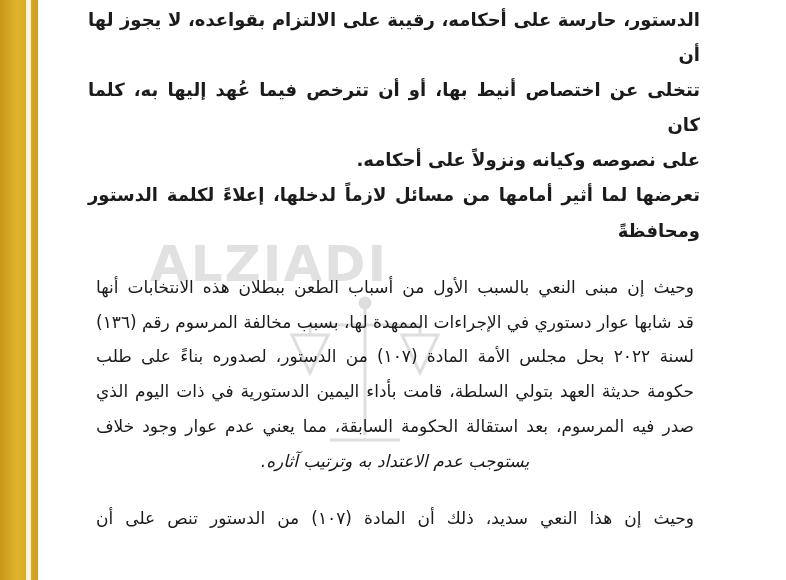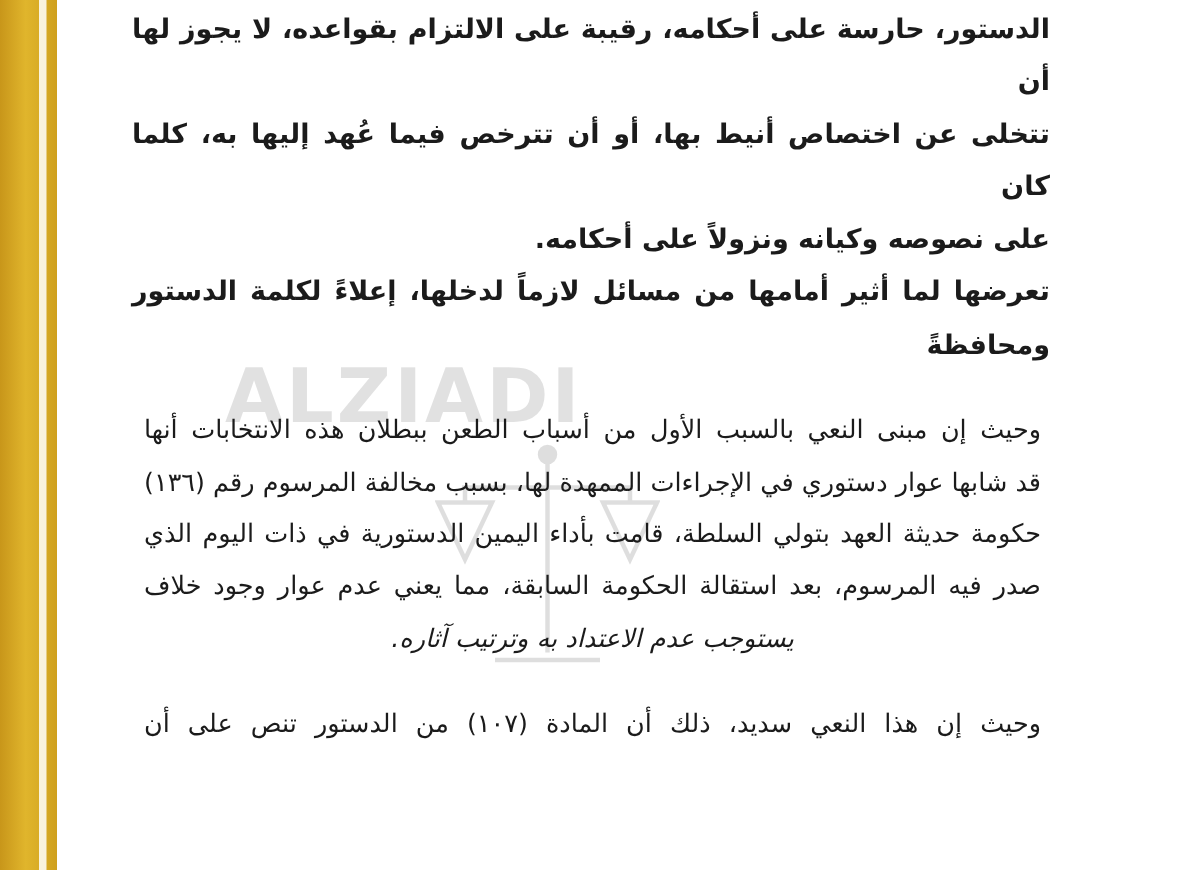--- a/index.html
+++ b/index.html
@@ -155,20 +155,21 @@
       <span class="line">تتخلى عن اختصاص أنيط بها، أو أن تترخص فيما عُهد إليها به، كلما كان</span>
       <span class="line last">على نصوصه وكيانه ونزولاً على أحكامه.</span>
       <span class="line">تعرضها لما أثير أمامها من مسائل لازماً لدخلها، إعلاءً لكلمة الدستور ومحافظةً</span>
     </div>
 
     <div class="spacer-md"></div>
 
     <div class="para body-block">
       <span class="line">وحيث إن مبنى النعي بالسبب الأول من أسباب الطعن ببطلان هذه الانتخابات أنها</span>
       <span class="line">قد شابها عوار دستوري في الإجراءات الممهدة لها، بسبب مخالفة المرسوم رقم (١٣٦)</span>
+      <span class="line">لسنة ٢٠٢٢ بحل مجلس الأمة المادة (١٠٧) من الدستور، لصدوره بناءً على طلب</span>
       <span class="line">حكومة حديثة العهد بتولي السلطة، قامت بأداء اليمين الدستورية في ذات اليوم الذي</span>
       <span class="line">صدر فيه المرسوم، بعد استقالة الحكومة السابقة، مما يعني عدم عوار وجود خلاف</span>
       <span class="line last">يستوجب عدم الاعتداد به وترتيب آثاره.</span>
     </div>
 
     <div class="spacer-md"></div>
 
     <div class="para body-block">
       <span class="line">وحيث إن هذا النعي سديد، ذلك أن المادة (١٠٧) من الدستور تنص على أن</span>
     </div>

